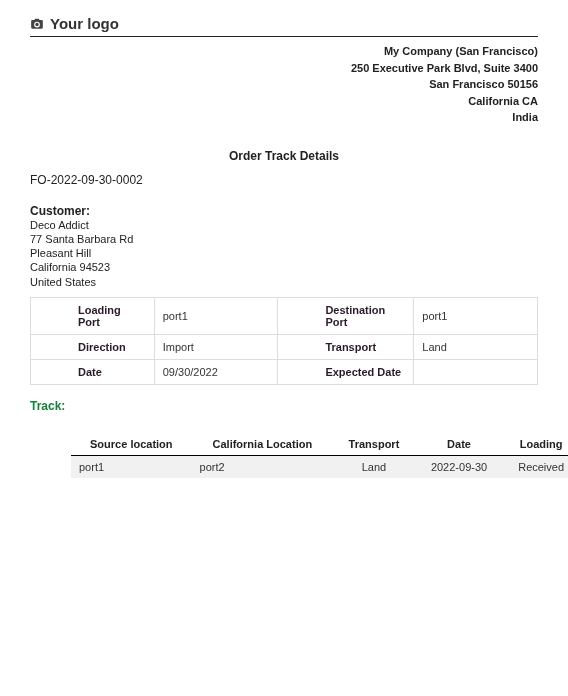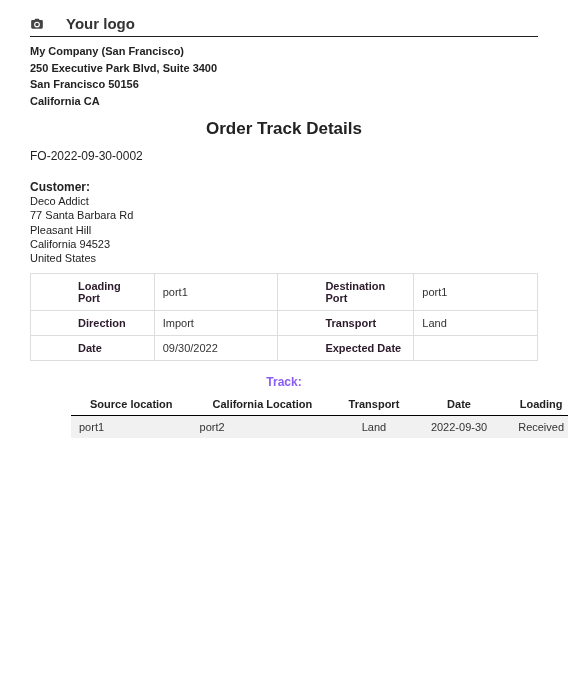--- a/index.html
+++ b/index.html
@@ -7,21 +7,21 @@
       font-family: -apple-system, BlinkMacSystemFont, "Segoe UI", Arial, sans-serif;
       font-size: 12px;
       color: #222;
       background: #fff;
       width: 568px;
       padding: 15px 30px;
     }
     .header-row {
       display: flex;
       align-items: center;
-      gap: 22px;
+      gap: 6px;
       border-bottom: 1.5px solid #222;
       padding-bottom: 4px;
       margin-bottom: 6px;
     }
     .logo-icon {
       width: 14px;
       height: 14px;
       display: inline-flex;
       align-items: center;
       justify-content: center;
@@ -29,26 +29,27 @@
     }
     .logo-text {
       font-size: 15px;
       font-weight: 700;
       color: #333;
     }
     .company-block {
       font-size: 11px;
       font-weight: 700;
       line-height: 1.5;
-      margin-bottom: 10px;
+      margin-bottom: 23px;
       color: #222;
+      text-align: right;
     }
     .doc-title {
       text-align: center;
-      font-size: 17px;
+      font-size: 12px;
       font-weight: 700;
       margin-bottom: 10px;
       color: #222;
     }
     .order-number {
       font-size: 12px;
       font-weight: 400;
       margin-bottom: 17px;
       color: #222;
     }
@@ -82,23 +83,22 @@
     }
     .details-table td.value {
       color: #333;
       width: 20%;
     }
     .maroon { color: #7a3a3a; }
 
     .track-heading {
       font-size: 12px;
       font-weight: 700;
-      margin-bottom: 4px;
-      color: #8b5cf6;
-      text-align: center;
+      margin-bottom: 20px;
+      color: #15803d;
     }
     .track-table {
       width: 100%;
       border-collapse: collapse;
       font-size: 11px;
       margin-left: 41px;
     }
     .track-table thead th {
       font-weight: 700;
       text-align: center;
@@ -124,20 +124,21 @@
       </svg>
   </span>
   <span class="logo-text">Your logo</span>
 </div>
 
 <div class="company-block">
   <div>My Company (San Francisco)</div>
   <div>250 Executive Park Blvd, Suite 3400</div>
   <div>San Francisco 50156</div>
   <div>California CA</div>
+  <div>India</div>
 </div>
 
 <div class="doc-title">Order Track Details</div>
 
 <div class="order-number">FO-2022-09-30-0002</div>
 
 <div class="customer-heading">Customer:</div>
 <div class="customer-block">
   <div>Deco Addict</div>
   <div>77 Santa Barbara Rd</div>

